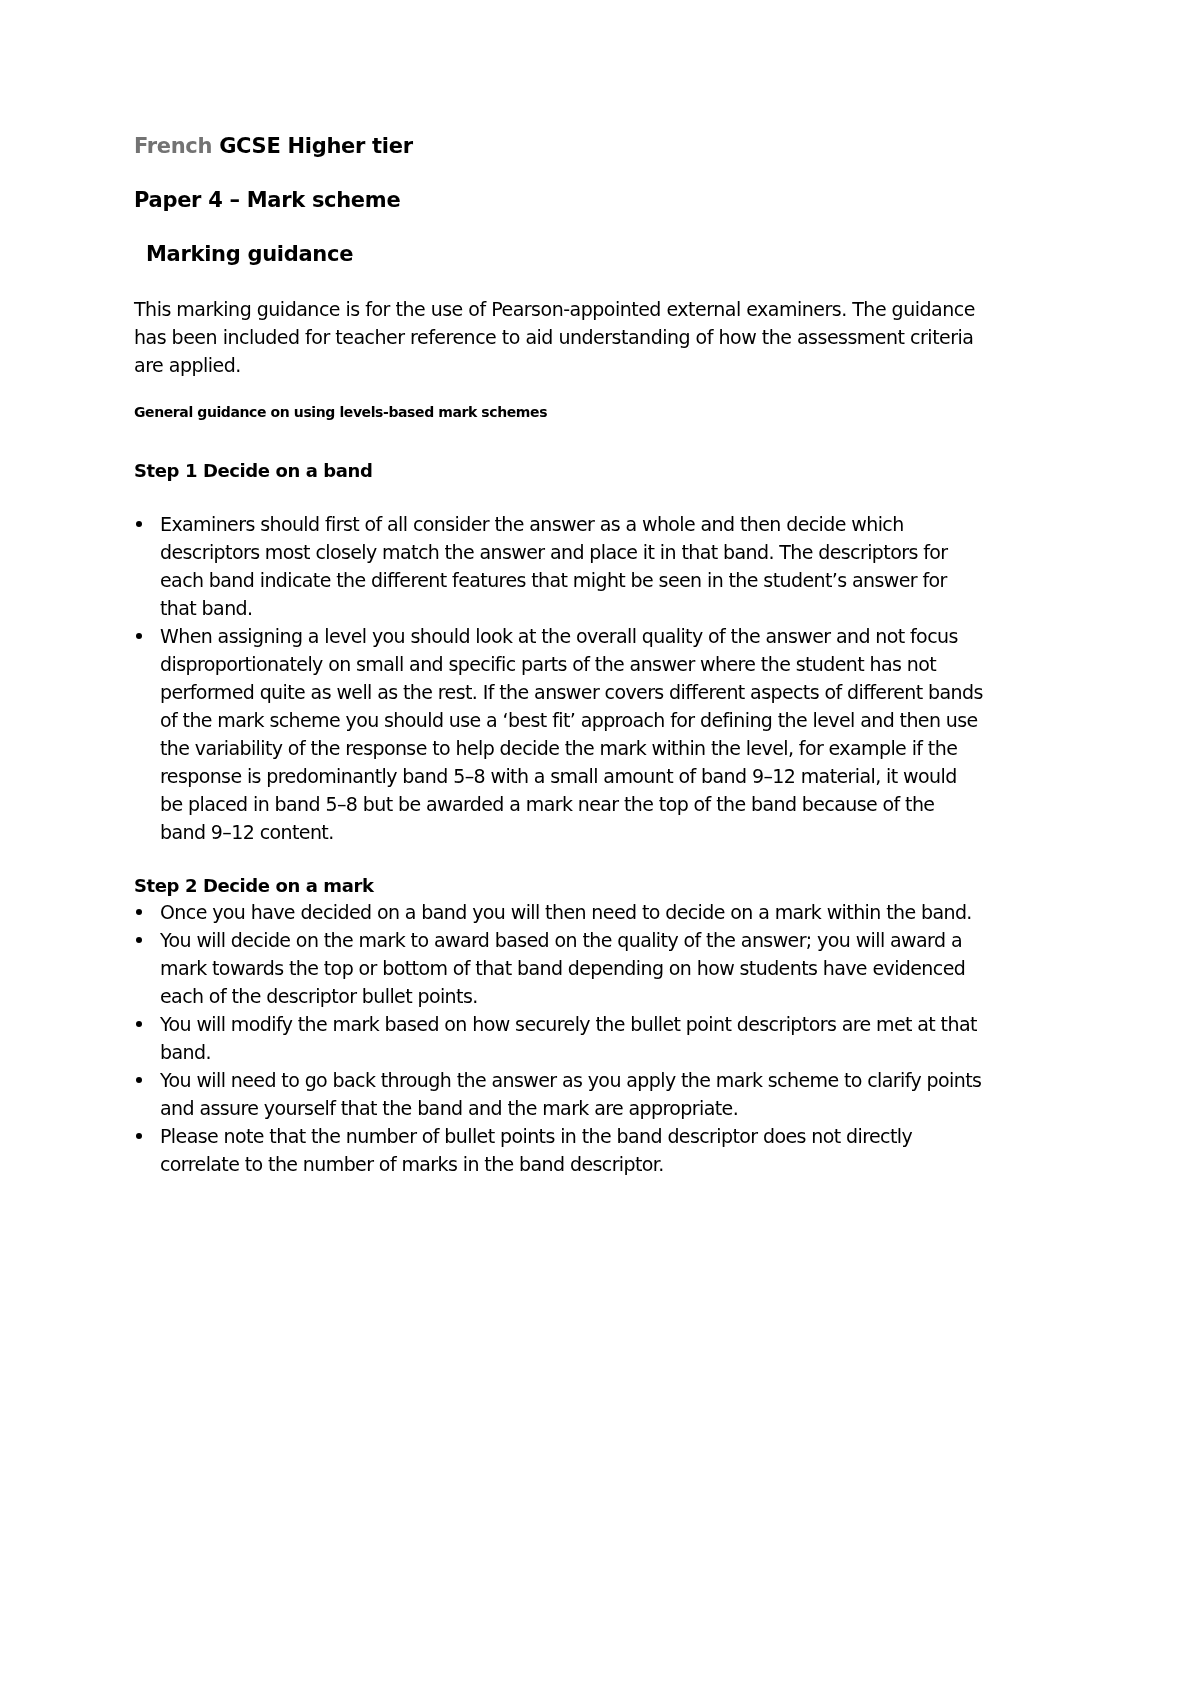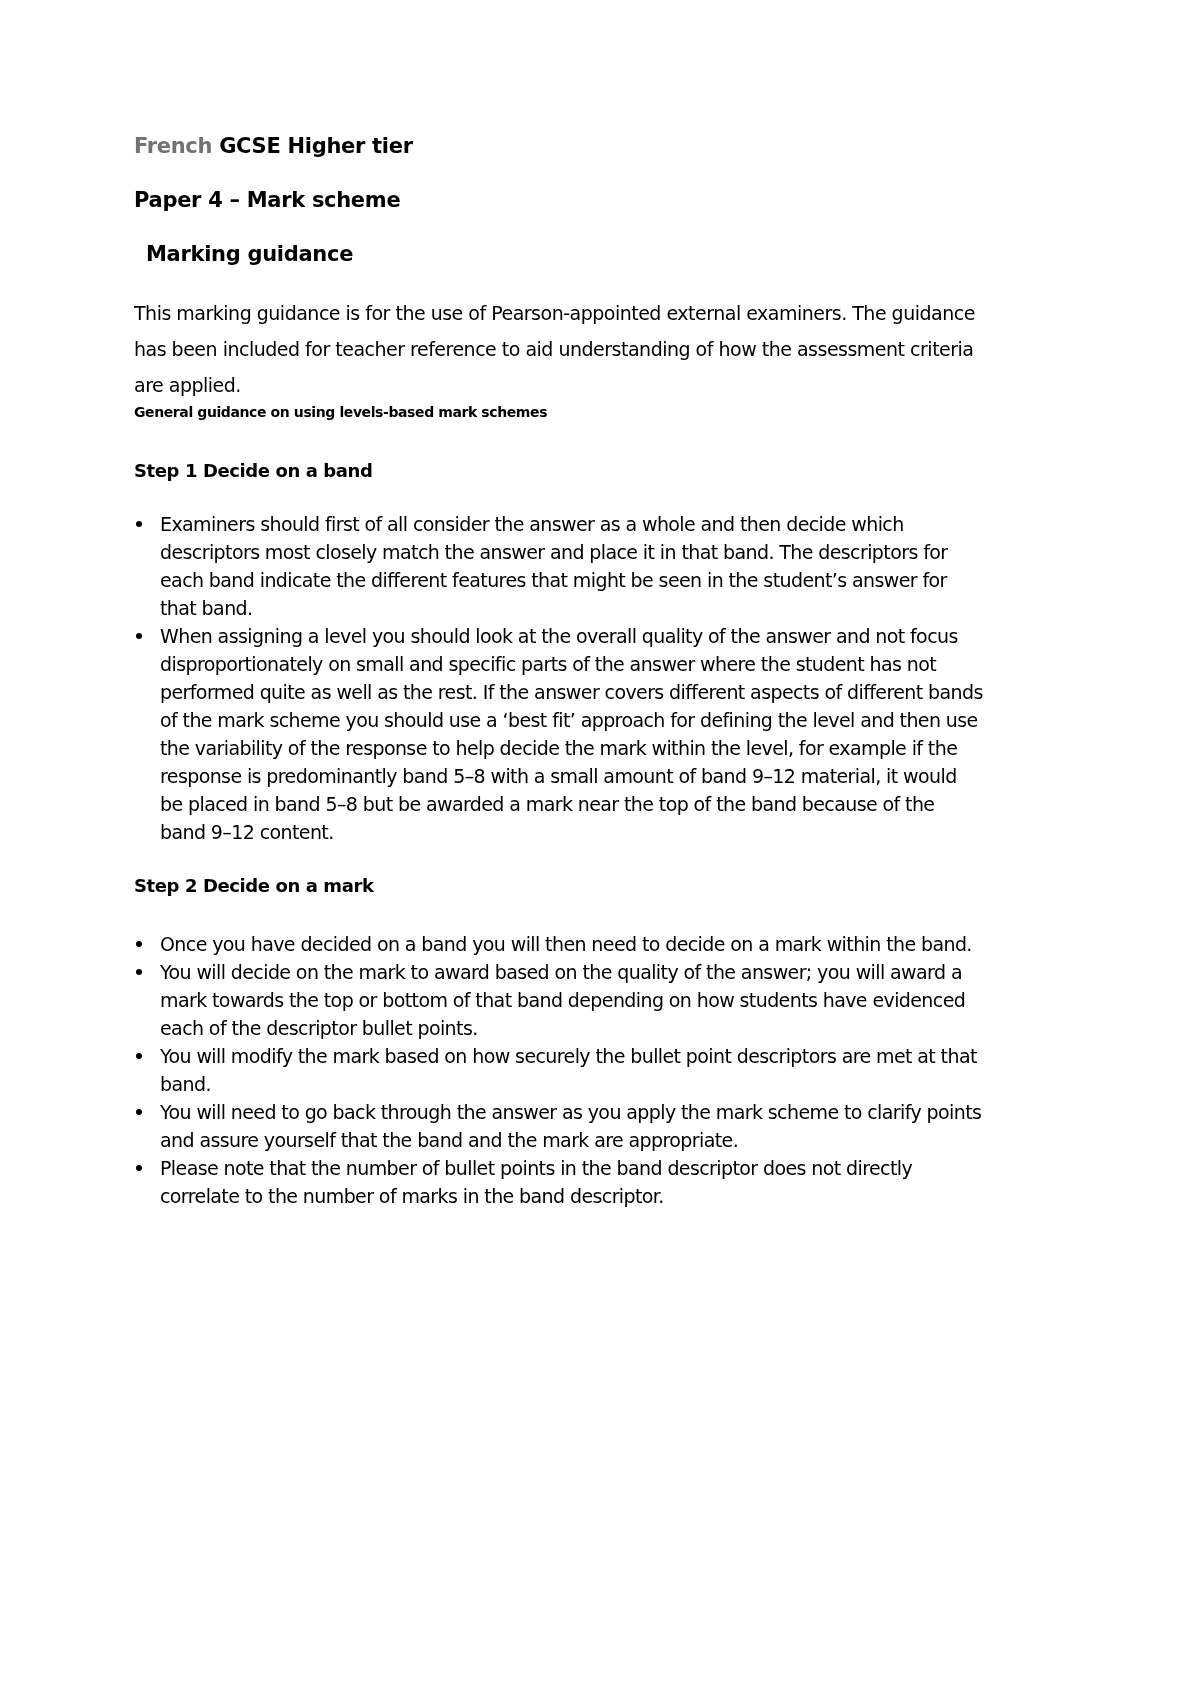--- a/index.html
+++ b/index.html
@@ -30,39 +30,39 @@
     .h-paper {
       position: absolute; left: 0; top: 188px;
       font-size: 21px; font-weight: bold; letter-spacing: -0.3px; white-space: nowrap;
     }
     .h-marking {
       position: absolute; left: 12px; top: 242px;
       font-size: 21px; font-weight: bold; letter-spacing: -0.3px; white-space: nowrap;
     }
     .intro {
       position: absolute; left: 0; top: 295px; width: 850px;
-      font-size: 19px; line-height: 36px; letter-spacing: -0.5px;
+      font-size: 19px; line-height: 28px; letter-spacing: -0.5px;
     }
     .h-general {
       position: absolute; left: 0; top: 404px;
       font-size: 14px; font-weight: bold; letter-spacing: -0.4px; white-space: nowrap;
     }
     .h-step1 {
       position: absolute; left: 0; top: 460px;
       font-size: 18px; font-weight: bold; letter-spacing: -0.4px; white-space: nowrap;
     }
     .h-step2 {
       position: absolute; left: 0; top: 875px;
       font-size: 18px; font-weight: bold; letter-spacing: -0.4px; white-space: nowrap;
     }
     ul.bullets {
       position: absolute; left: 0; margin: 0; padding: 0; list-style: none; width: 850px;
     }
     ul.step1-list { top: 510px; }
-    ul.step2-list { top: 930px; }
+    ul.step2-list { top: 898px; }
     ul.bullets li {
       position: relative;
       padding-left: 26px;
       font-size: 19px;
       line-height: 28px;
       letter-spacing: -0.6px;
     }
     ul.bullets li .bullet-dot {
       position: absolute;
       left: 2px;

